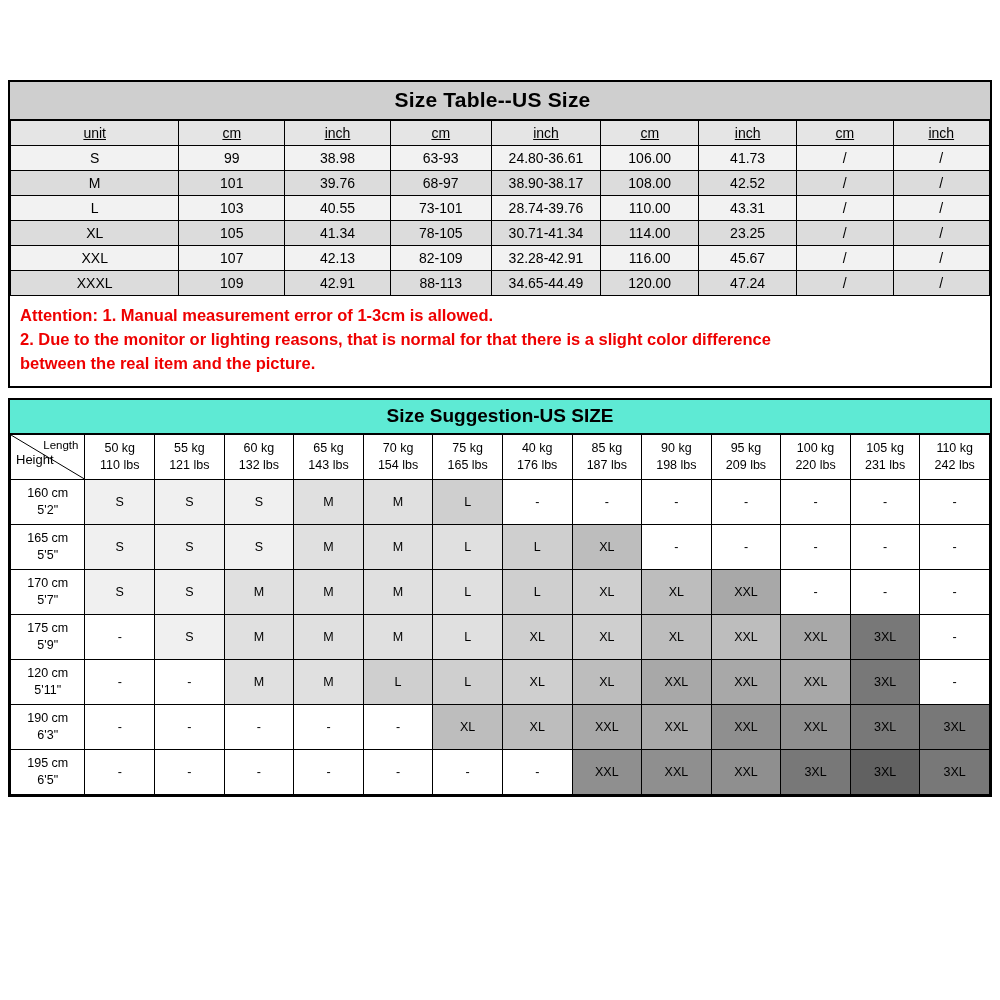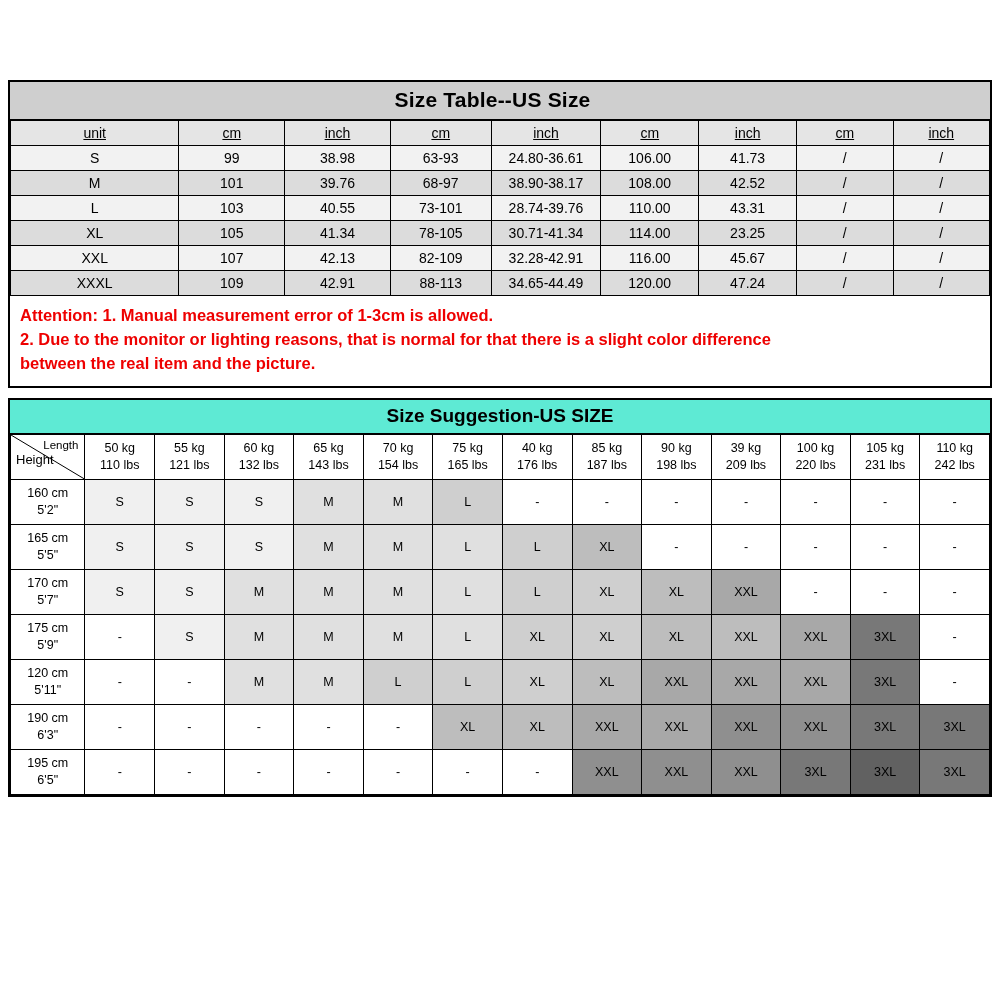--- a/index.html
+++ b/index.html
@@ -289,21 +289,21 @@
             </td>
             <td class="colhead">
               <div>85 kg</div>
               <div>187 lbs</div>
             </td>
             <td class="colhead">
               <div>90 kg</div>
               <div>198 lbs</div>
             </td>
             <td class="colhead">
-              <div>39 kg</div>
+              <div>95 kg</div>
               <div>209 lbs</div>
             </td>
             <td class="colhead">
               <div>100 kg</div>
               <div>220 lbs</div>
             </td>
             <td class="colhead">
               <div>105 kg</div>
               <div>231 lbs</div>
             </td>

